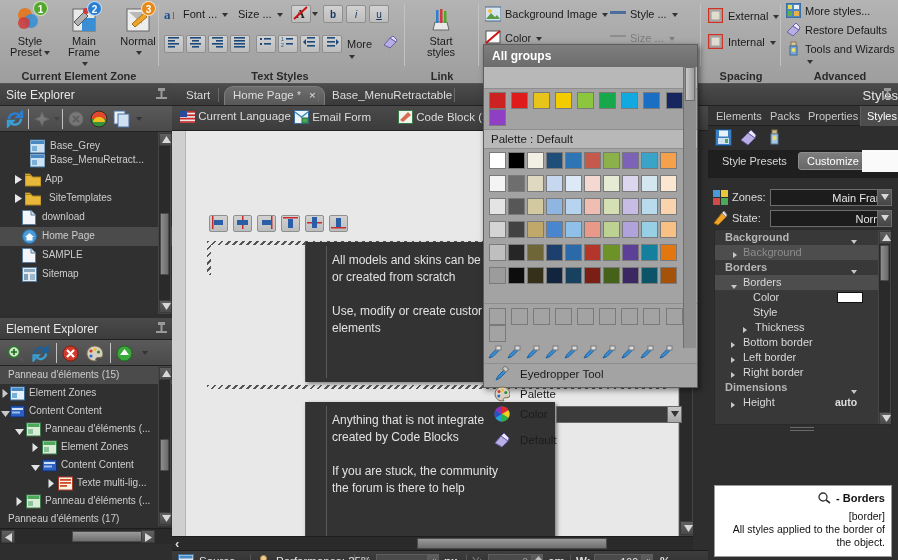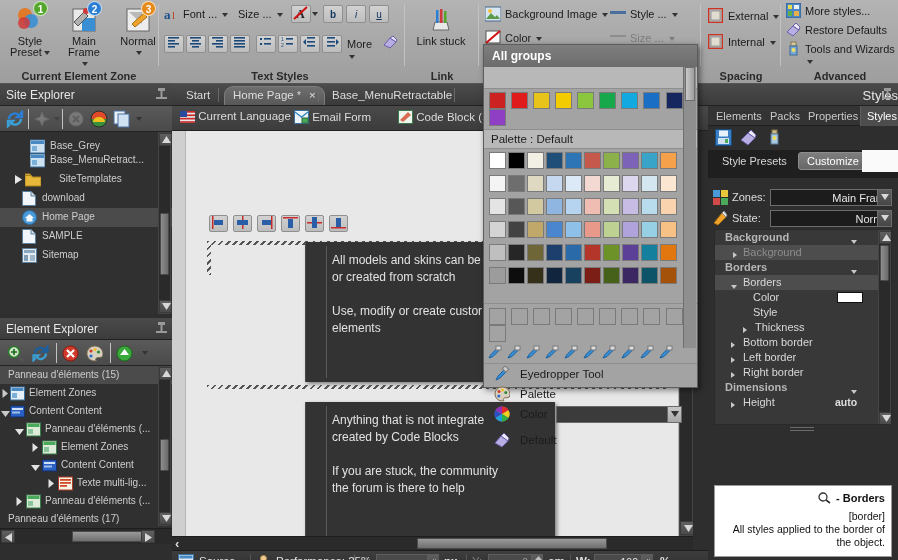--- a/index.html
+++ b/index.html
@@ -291,21 +291,21 @@
   <div class="rgroup" style="left:406px;width:72px;">
     <div class="bigbtn" style="left:9px;top:2px;">
       <div class="ico">
         <svg width="32" height="32" viewBox="0 0 32 32">
           <path d="M8 26 L24 26 L22 18 L10 18 Z" fill="#e8e8e8" stroke="#666"></path>
           <rect x="11" y="6" width="2.5" height="13" fill="#2a7fd4"></rect>
           <rect x="15" y="5" width="2.5" height="14" fill="#d03a3a"></rect>
           <rect x="19" y="7" width="2.5" height="12" fill="#55a72b"></rect>
         </svg>
       </div>
-      <div class="t">Link stuck</div>
+      <div class="t">Start styles</div>
     </div>
     <div class="glabel">Link</div>
   </div>
   <div class="rsep" style="left:478px;"></div>
 
   <div class="rgroup" style="left:480px;width:220px;">
     <span class="ico-sm" style="left:5px;top:6px;">
       <svg width="16" height="16" viewBox="0 0 16 16">
           <rect x="0" y="1" width="16" height="14" fill="#d8e6f2" stroke="#46688a"></rect>
           <circle cx="5" cy="5" r="2" fill="#f0c040"></circle>
@@ -454,21 +454,31 @@
       <span class="tl" style="left:50px;">Base_MenuRetract...</span>
     </div>
     <div class="trow">
       <span class="tw" style="left:14px;"><svg width="9" height="9" viewBox="0 0 9 9">
             <path d="M1 0 L8 4.5 L1 9 Z" fill="#e8e8e8"></path>
           </svg></span>
       <span class="ti" style="left:25px;"><svg width="16" height="15" viewBox="0 0 16 15">
             <path d="M0 3 L6 3 L7.5 5 L16 5 L16 14 L0 14 Z" fill="#e8b83a" stroke="#a8821a"></path>
             <path d="M0 2 L5 2 L6 3.5 L0 3.5 Z" fill="#f0cc60" stroke="#a8821a"></path>
           </svg></span>
-      <span class="tl" style="left:59px;">SiteTemplates</span>
+      <span class="tl" style="left:45px;">App</span>
+    </div>
+    <div class="trow">
+      <span class="tw" style="left:14px;"><svg width="9" height="9" viewBox="0 0 9 9">
+            <path d="M1 0 L8 4.5 L1 9 Z" fill="#e8e8e8"></path>
+          </svg></span>
+      <span class="ti" style="left:25px;"><svg width="16" height="15" viewBox="0 0 16 15">
+            <path d="M0 3 L6 3 L7.5 5 L16 5 L16 14 L0 14 Z" fill="#e8b83a" stroke="#a8821a"></path>
+            <path d="M0 2 L5 2 L6 3.5 L0 3.5 Z" fill="#f0cc60" stroke="#a8821a"></path>
+          </svg></span>
+      <span class="tl" style="left:49px;">SiteTemplates</span>
     </div>
     <div class="trow">
       <span class="ti" style="left:22px;"><svg width="14" height="15" viewBox="0 0 14 15">
             <path d="M0.5 0.5 H9 L13.5 5 V14.5 H0.5 Z" fill="#f2f6fa" stroke="#5a7f9e"></path>
             <path d="M9 0.5 V5 H13.5" fill="#cfdeea" stroke="#5a7f9e"></path>
           </svg></span>
       <span class="tl" style="left:42px;">download</span>
     </div>
     <div class="trow sel">
       <span class="ti" style="left:22px;"><svg width="15" height="15" viewBox="0 0 15 15">

